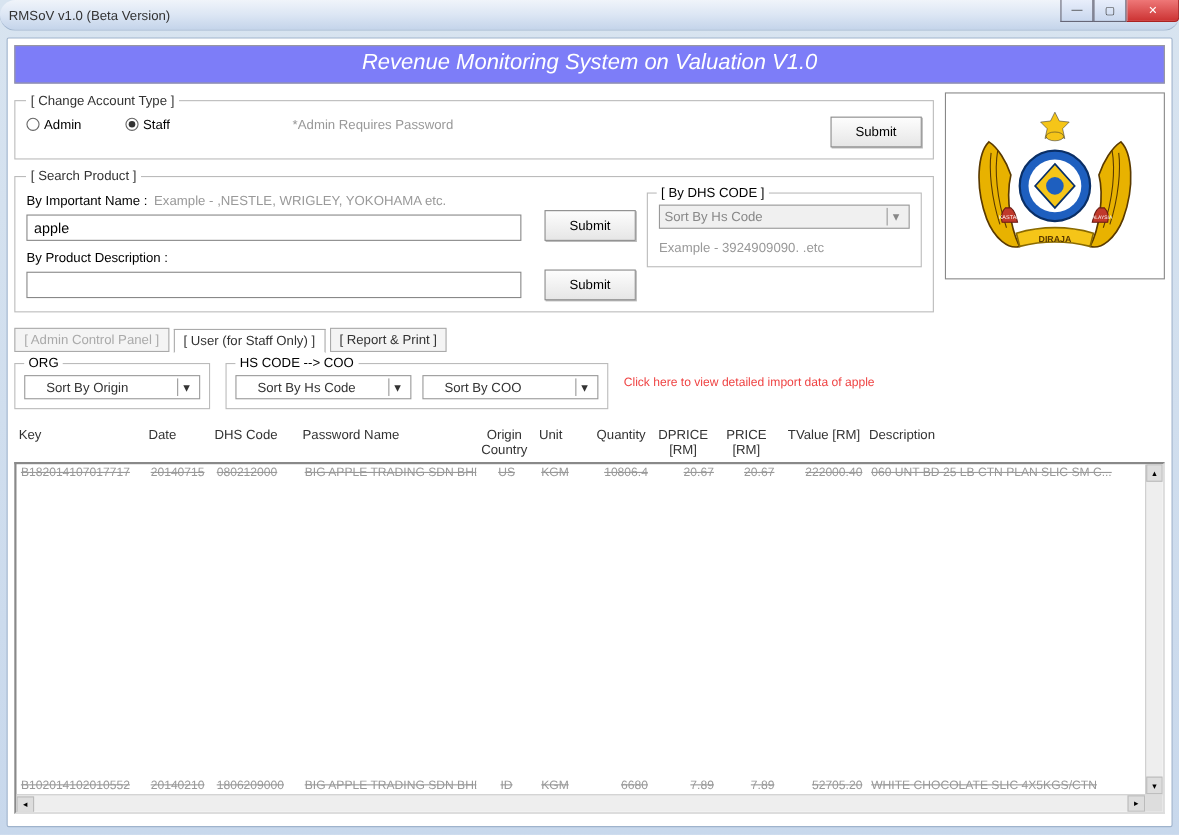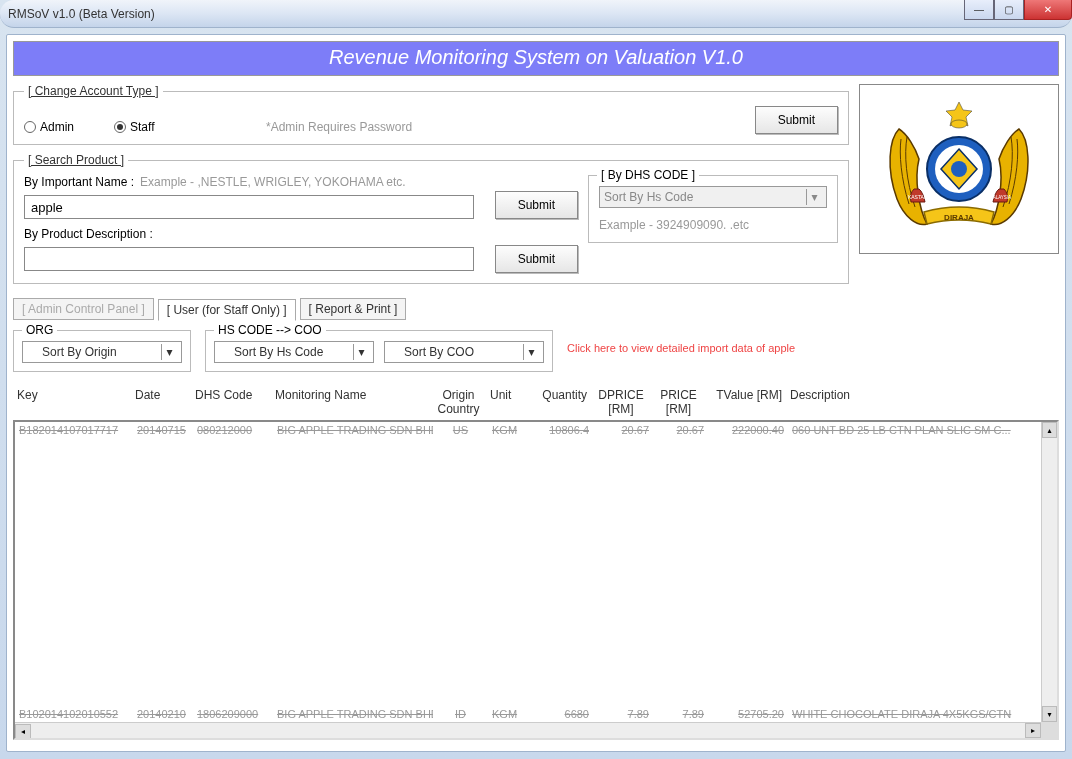--- a/index.html
+++ b/index.html
@@ -61,22 +61,22 @@
   width: 200px; height: 170px;
   border: 1px solid #888;
   display: flex; align-items: center; justify-content: center;
 }
 fieldset {
   border: 1px solid #bbb;
   padding: 8px 10px 10px 10px;
   margin-bottom: 8px;
   position: relative;
 }
-legend { font-size: 12px; color: #333; padding: 0 4px; text-decoration: underline; }
-.acct-row { display: flex; align-items: flex-end; gap: 12px; }
+legend { font-size: 12px; color: #333; padding: 0 4px; }
+.acct-row { display: flex; align-items: flex-start; gap: 12px; }
 .radio-group { display: flex; gap: 40px; align-items: center; width: 230px;}
 .radio-opt { display: flex; align-items: center; gap: 4px; font-size: 12px;}
 .radio-dot {
   width: 12px; height: 12px; border-radius: 50%;
   border: 1px solid #666; background:#fff; display:inline-flex;
   align-items:center; justify-content:center;
 }
 .radio-dot.sel::after { content:''; width:6px;height:6px;border-radius:50%;background:#333;}
 .hint { color:#999; font-size:12px; flex:1; }
 .btn {
@@ -274,21 +274,21 @@
       </div>
     </div>
     <div class="link">Click here to view detailed import data of apple</div>
   </div>
 
   <div class="grid-wrap">
     <div class="grid-head">
       <div class="gh" style="width:118px">Key</div>
       <div class="gh" style="width:60px">Date</div>
       <div class="gh" style="width:80px">DHS Code</div>
-      <div class="gh" style="width:160px">Monitoring Name</div>
+      <div class="gh" style="width:160px">Password Name</div>
       <div class="gh" style="width:55px;text-align:center">Origin Country</div>
       <div class="gh" style="width:45px">Unit</div>
       <div class="gh" style="width:60px;text-align:right">Quantity</div>
       <div class="gh" style="width:60px;text-align:center">DPRICE [RM]</div>
       <div class="gh" style="width:55px;text-align:center">PRICE [RM]</div>
       <div class="gh" style="width:80px;text-align:right">TValue [RM]</div>
       <div class="gh" style="flex:1">Description</div>
     </div>
     <div class="grid-body">
       <div class="grid-row" style="text-decoration:line-through;color:#999;">
@@ -308,21 +308,21 @@
         <div class="gc" style="width:118px">B102014102010552</div>
         <div class="gc" style="width:60px">20140210</div>
         <div class="gc" style="width:80px">1806209000</div>
         <div class="gc" style="width:160px">BIG APPLE TRADING SDN BHD</div>
         <div class="gc" style="width:55px;text-align:center">ID</div>
         <div class="gc" style="width:45px">KGM</div>
         <div class="gc" style="width:60px;text-align:right">6680</div>
         <div class="gc" style="width:60px;text-align:right">7.89</div>
         <div class="gc" style="width:55px;text-align:right">7.89</div>
         <div class="gc" style="width:80px;text-align:right">52705.20</div>
-        <div class="gc" style="flex:1">WHITE CHOCOLATE DIRAJA 4X5KGS/CTN</div>
+        <div class="gc" style="flex:1">WHITE CHOCOLATE SLIC 4X5KGS/CTN</div>
       </div>
       <div class="scroll-v">
         <div class="sbtn">▴</div>
         <div class="sbtn bot">▾</div>
       </div>
       <div class="scroll-h">
         <div class="sbtn">◂</div>
         <div class="sbtn rt">▸</div>
         <div class="corner"></div>
       </div>

